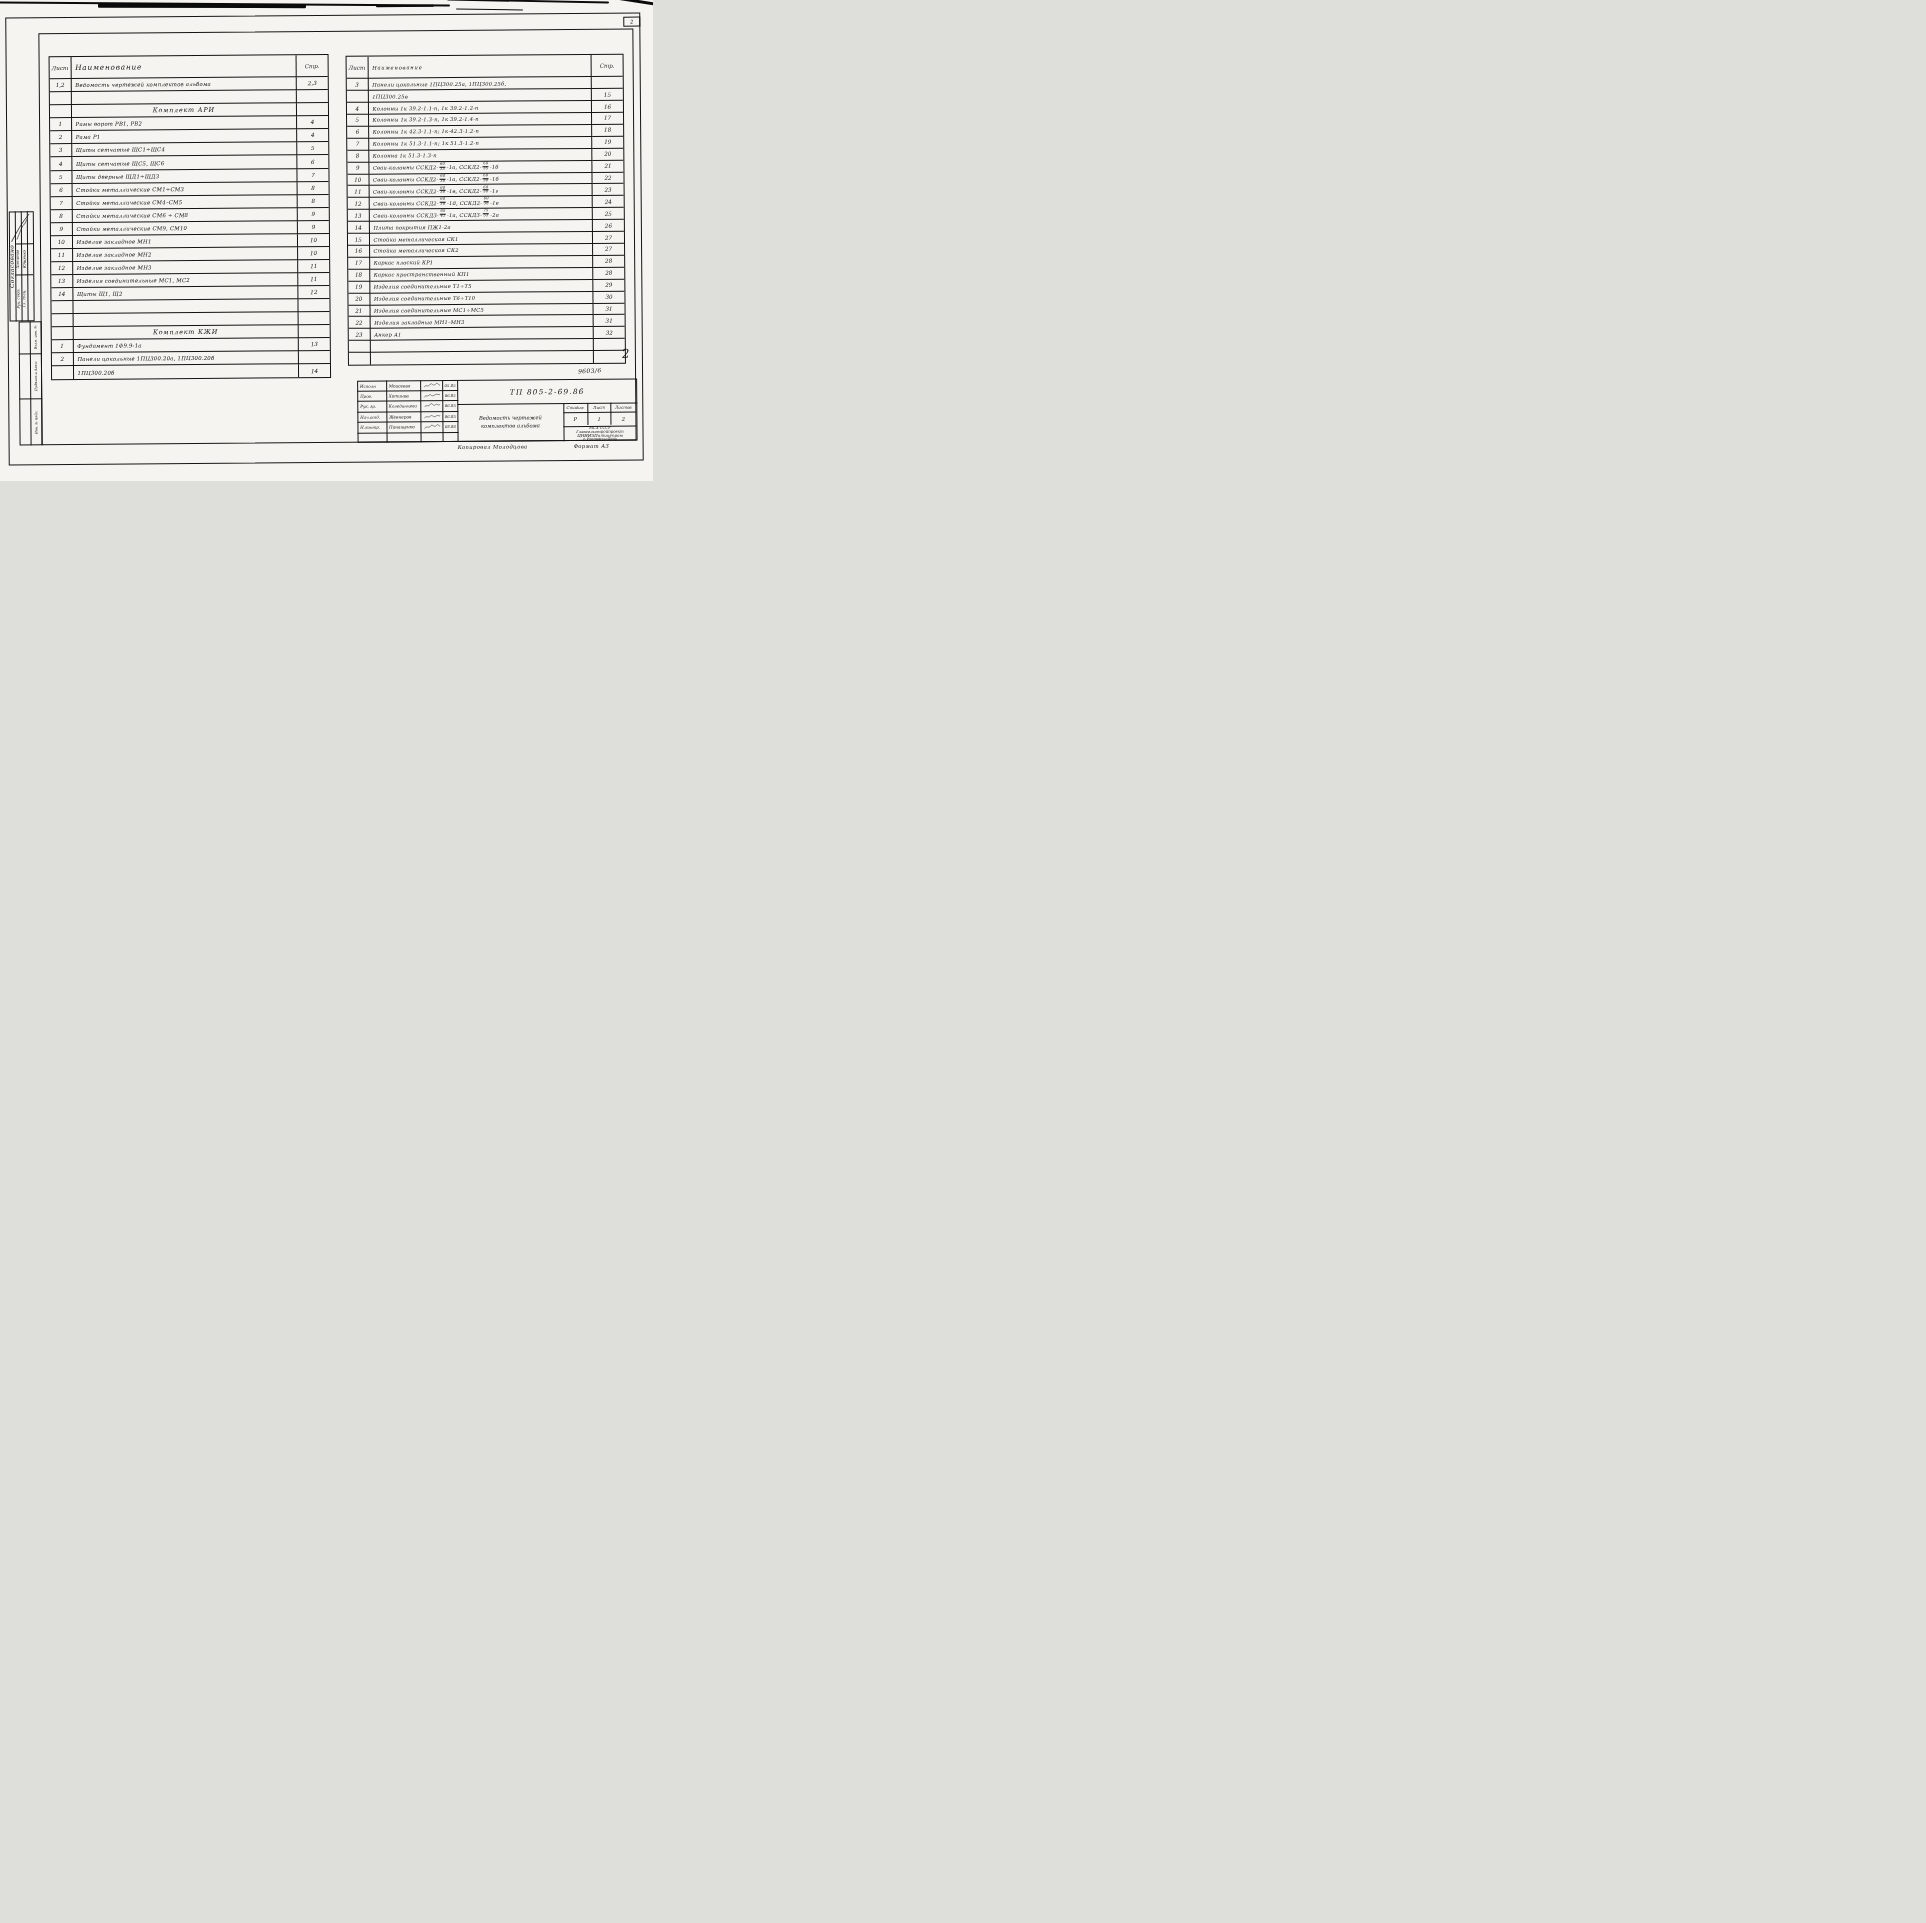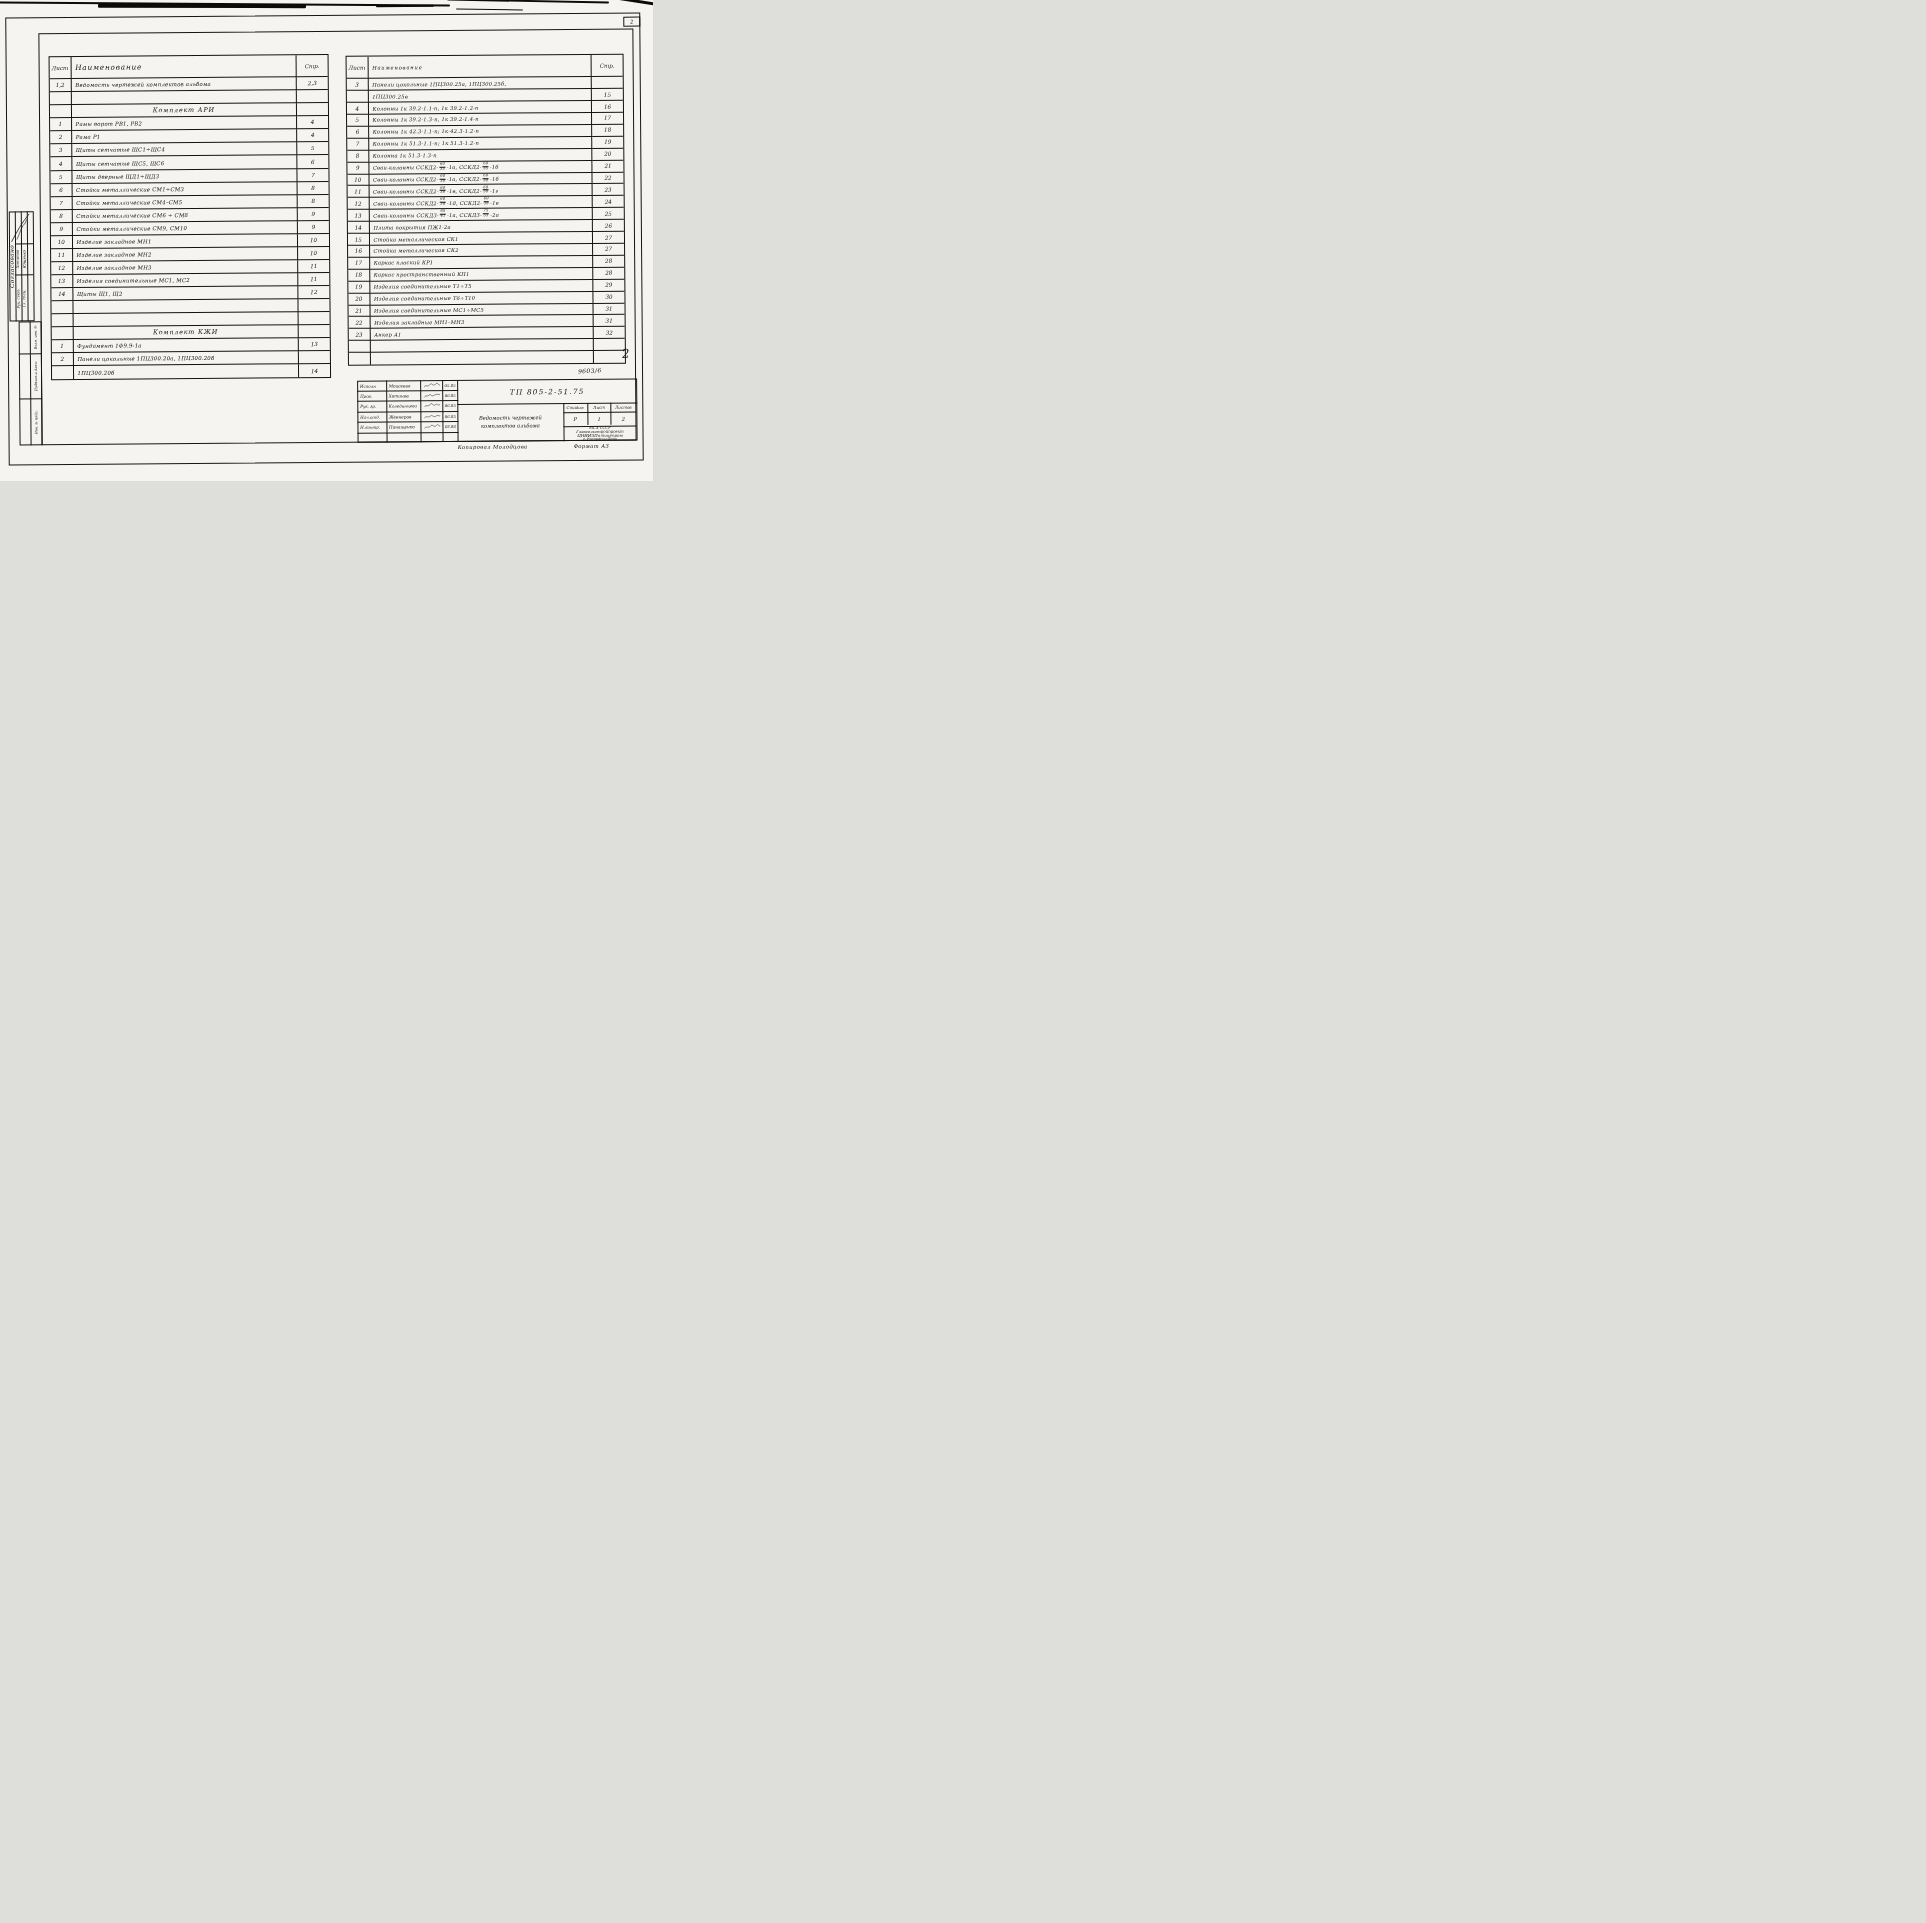--- a/index.html
+++ b/index.html
@@ -467,21 +467,21 @@
     <div class="cellc" style="left:420px;top:422px;width:21px;height:10.4px;">
         <svg class="sigsvg" viewBox="0 0 60 20">
           <path d="M4 16 C10 5,18 17,24 8 S36 15,44 6 S53 14,58 7" fill="none" stroke="#111" stroke-width="1.6"></path>
         </svg>
       </div>
     <div class="cellc hw" style="left:442px;top:422px;width:14px;height:10.4px;font-size:3.9px;">
         <span>03.86</span>
       </div>
 
     <div class="cellc hw" style="left:456px;top:381px;width:180px;height:25px;">
-      <span style="font-size:7.3px;letter-spacing:1.2px;">ТП 805-2-51.75</span>
+      <span style="font-size:7.3px;letter-spacing:1.2px;">ТП 805-2-69.86</span>
     </div>
 
     <div class="cellc hw" style="left:456px;top:405px;width:106px;height:38px;flex-direction:column;line-height:1.5;">
       <span style="font-size:5.2px;">Ведомость чертежей</span>
       <span style="font-size:5.2px;">комплектов альбома</span>
     </div>
 
     <div class="cellc hw" style="left:562px;top:405px;width:23.5px;height:8.5px;font-size:4px;">
         <span>Стадия</span>
       </div>

